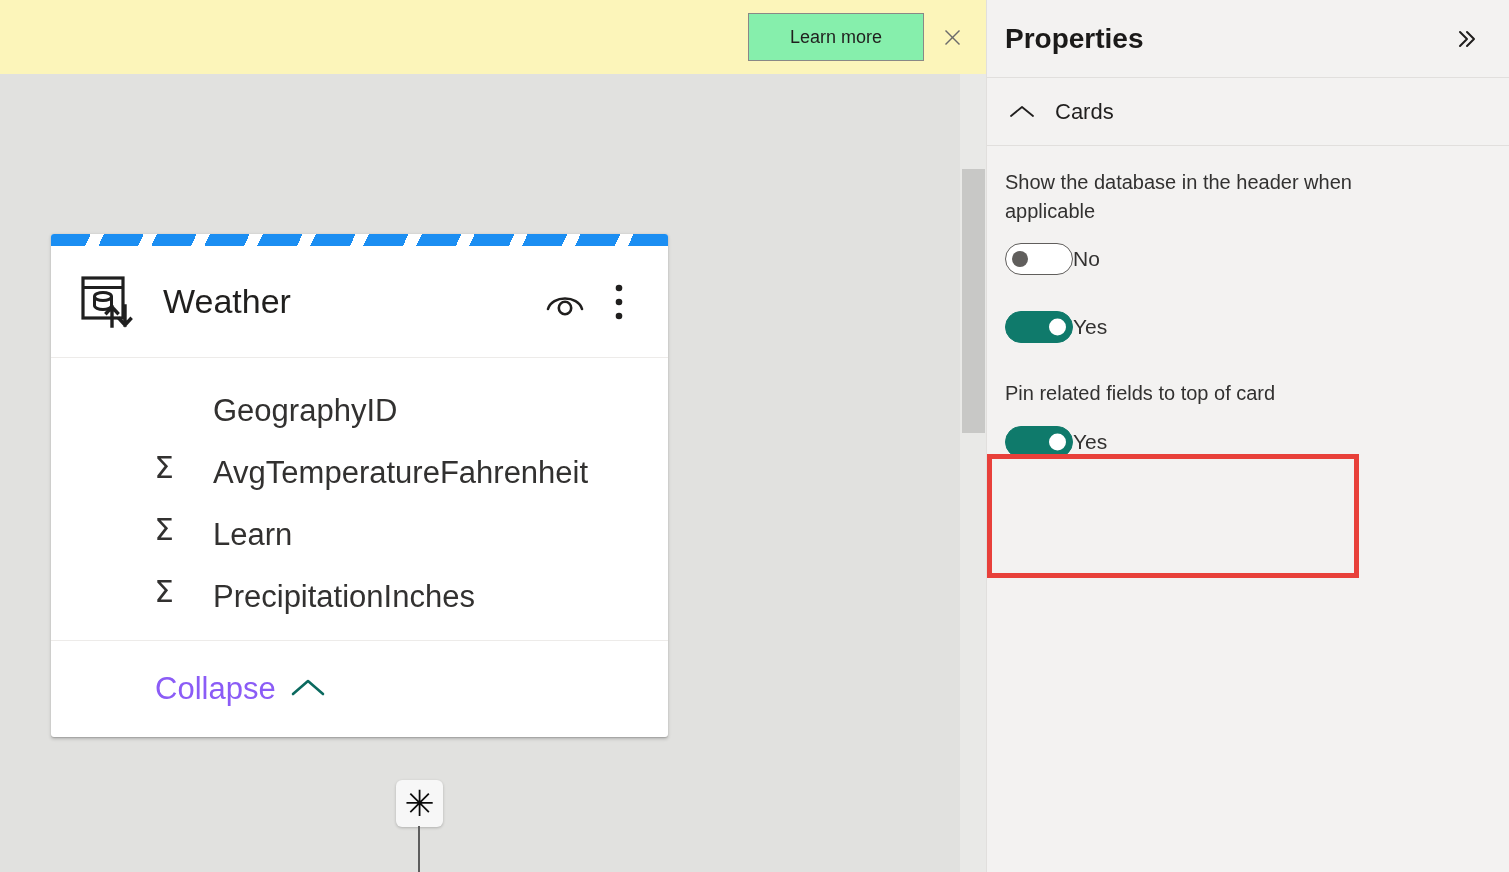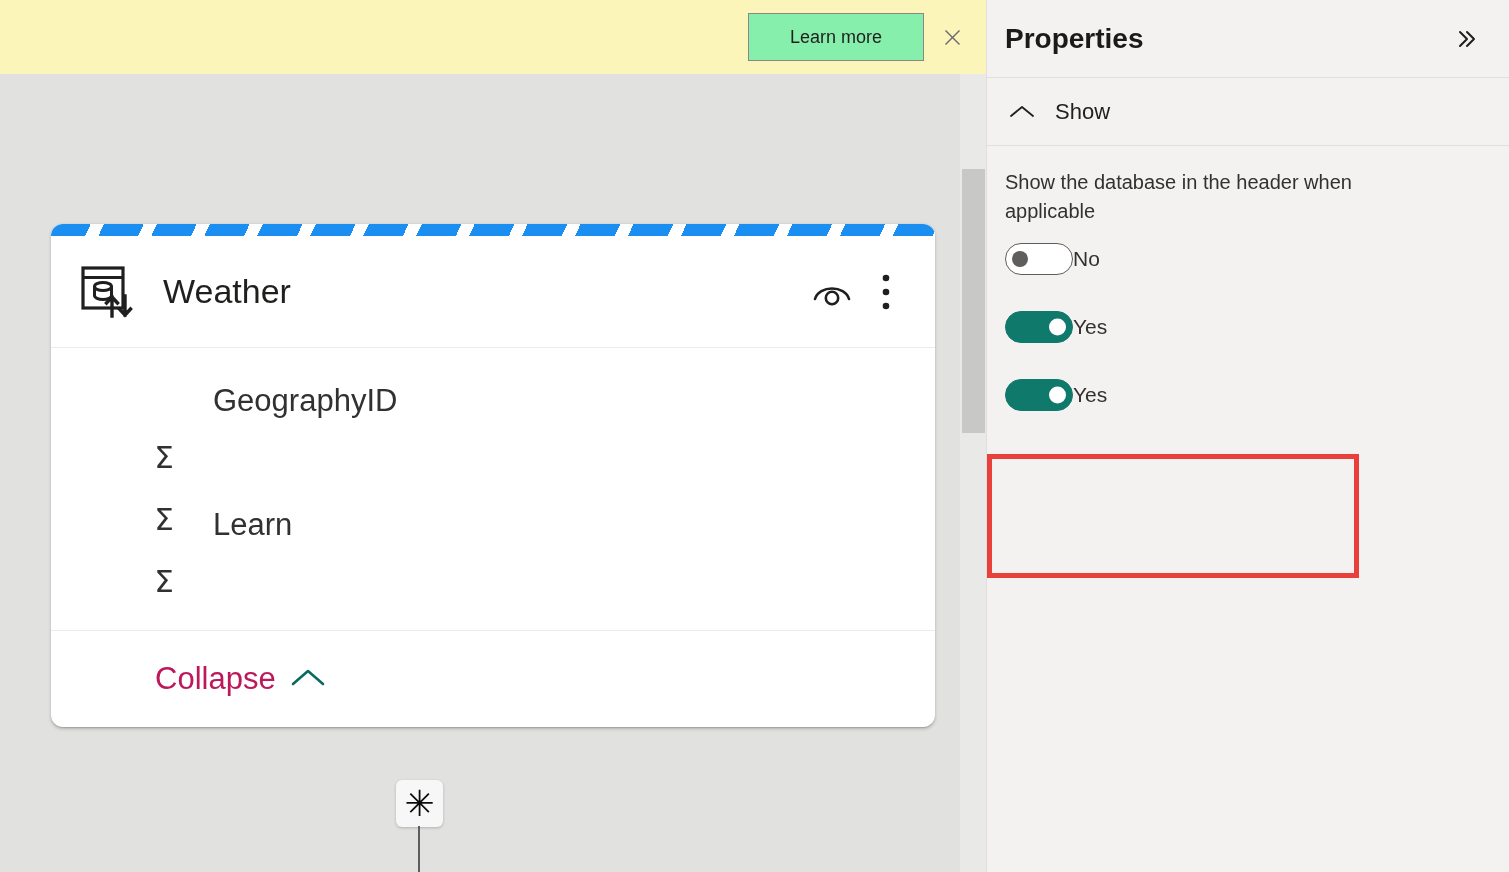--- a/index.html
+++ b/index.html
@@ -88,24 +88,24 @@
     top: 95px;
     width: 23px;
     height: 264px;
     background: #c8c8c6;
   }
 
   
   .table-card {
     position: absolute;
     left: 51px;
-    top: 224px;
-    width: 884px;
+    top: 234px;
+    width: 617px;
     background: #ffffff;
-    border-radius: 12px;
+    border-radius: 3px;
     box-shadow: 0 1.6px 3.6px rgba(0,0,0,0.20), 0 0.3px 0.9px rgba(0,0,0,0.12);
     overflow: hidden;
   }
   .card-stripe {
     height: 12px;
     width: 100%;
     background-color: #ffffff;
     background-image: repeating-linear-gradient(
         115deg,
         #1b8ef2 0px,
@@ -186,21 +186,21 @@
   .card-footer {
     height: 96px;
     display: flex;
     align-items: center;
     padding-left: 104px;
   }
   .collapse-link {
     display: flex;
     align-items: center;
     gap: 14px;
-    color: #be185d;
+    color: #8b5cf6;
     font-size: 31px;
     cursor: pointer;
   }
 
   
   .rel-badge {
     position: absolute;
     left: 396px;
     top: 780px;
     width: 47px;
@@ -409,29 +409,31 @@
 
       <div class="card-fields">
 
         <div class="field-row">
           <span class="field-sigma"></span>
           <span class="field-name">GeographyID</span>
         </div>
 
         <div class="field-row">
           <span class="field-sigma">Σ</span>
+          <span class="field-name">AvgTemperatureFahrenheit</span>
         </div>
 
         <div class="field-row">
           <span class="field-sigma">Σ</span>
           <span class="field-name">Learn</span>
         </div>
 
         <div class="field-row">
           <span class="field-sigma">Σ</span>
+          <span class="field-name">PrecipitationInches</span>
         </div>
 
       </div>
 
       <div class="card-footer">
         <div class="collapse-link">
           <span>Collapse</span>
           <span>
             <svg width="36" height="22" viewBox="0 0 36 22" aria-hidden="true">
               <path d="M3 17 L18 4 L33 17" fill="none" stroke="#0b6a5f" stroke-width="2.6" stroke-linecap="round" stroke-linejoin="round"></path>
@@ -464,21 +466,21 @@
         </svg>
       </div>
     </div>
 
     <div class="section-header">
       <div class="section-chevron">
         <svg width="26" height="16" viewBox="0 0 26 16" aria-hidden="true">
           <path d="M2 12 L13 3 L24 12" fill="none" stroke="#201f1e" stroke-width="1.8" stroke-linecap="round" stroke-linejoin="round"></path>
         </svg>
       </div>
-      <div class="section-label">Show</div>
+      <div class="section-label">Cards</div>
     </div>
 
     <div class="section-body">
 
       <div class="prop-group">
         <div class="prop-label">Show the database in the header when applicable</div>
         <div class="toggle-row">
           <div class="toggle off">
             <div class="knob"></div>
           </div>
@@ -489,20 +491,21 @@
       <div class="prop-group">
         <div class="toggle-row">
           <div class="toggle on">
             <div class="knob"></div>
           </div>
           <div class="toggle-text">Yes</div>
         </div>
       </div>
 
       <div class="prop-group group-pin">
+        <div class="prop-label">Pin related fields to top of card</div>
         <div class="toggle-row">
           <div class="toggle on">
             <div class="knob"></div>
           </div>
           <div class="toggle-text">Yes</div>
         </div>
       </div>
 
     </div>
 

